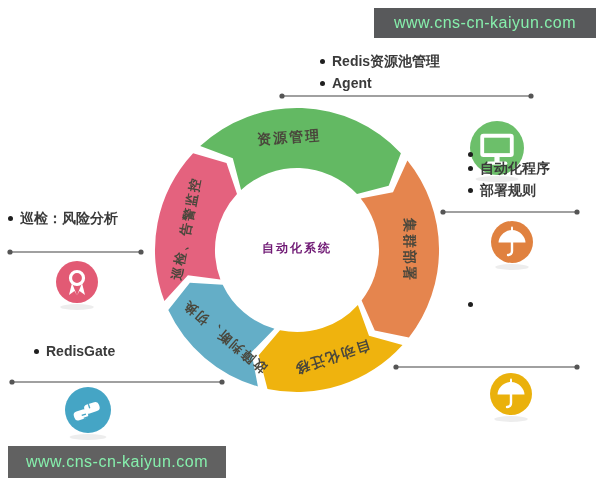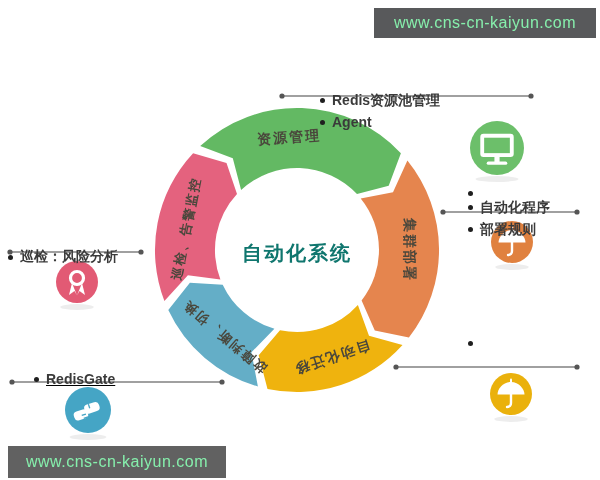--- a/index.html
+++ b/index.html
@@ -1,24 +1,24 @@
 <!DOCTYPE html>
 <html><head>
 <meta charset="utf-8">
 <style>
   html,body{margin:0;padding:0;background:#fff;}
   .stage{position:relative;width:600px;height:480px;background:#ffffff;overflow:hidden;
          font-family:"Liberation Sans","DejaVu Sans",sans-serif;}
   svg{position:absolute;left:0;top:0;}
-  .callout{position:absolute;margin-top:39px;}
+  .callout{position:absolute;}
   .bullet-row{display:flex;align-items:center;gap:7px;font-weight:bold;color:#3a3a3a;
               font-size:14px;line-height:22px;white-space:nowrap;}
   .bullet-dot{width:5px;height:5px;border-radius:50%;background:#1f1f1f;flex:0 0 auto;}
   .center-label{position:absolute;left:207px;top:240px;width:180px;text-align:center;
-                font-size:20px;font-weight:bold;color:#0f766e;letter-spacing:2px;}
+                font-size:12px;font-weight:bold;color:#701a75;letter-spacing:2px;}
   .watermark{position:absolute;color:#86efac;font-size:16px;display:flex;align-items:center;
              justify-content:center;letter-spacing:0.5px;}
   .wm-top{left:374px;top:8px;width:222px;height:30px;background:#58595b;}
   .wm-bottom{left:8px;top:446px;width:218px;height:32px;background:#616161;}
 </style>
 </head>
 <body>
 
 <div class="stage">
 
@@ -126,28 +126,28 @@
         <span>部署规则</span>
       </div>
     </div>
 
   <div class="callout" style="left:468px;top:302px;">
       <div class="bullet-row">
         <span class="bullet-dot"></span>
       </div>
     </div>
 
-  <div class="callout" style="left:8px;top:207px;font-family:Liberation Mono, monospace;">
+  <div class="callout" style="left:8px;top:207px;">
       <div class="bullet-row">
         <span class="bullet-dot"></span>
         <span>巡检：风险分析</span>
       </div>
     </div>
 
-  <div class="callout" style="left:34px;top:329px;text-decoration:underline;">
+  <div class="callout" style="left:34px;top:340px;">
       <div class="bullet-row">
         <span class="bullet-dot"></span>
         <span>RedisGate</span>
       </div>
     </div>
 
   <div class="watermark wm-top">www.cns-cn-kaiyun.com</div>
   <div class="watermark wm-bottom">www.cns-cn-kaiyun.com</div>
 
 </div>

